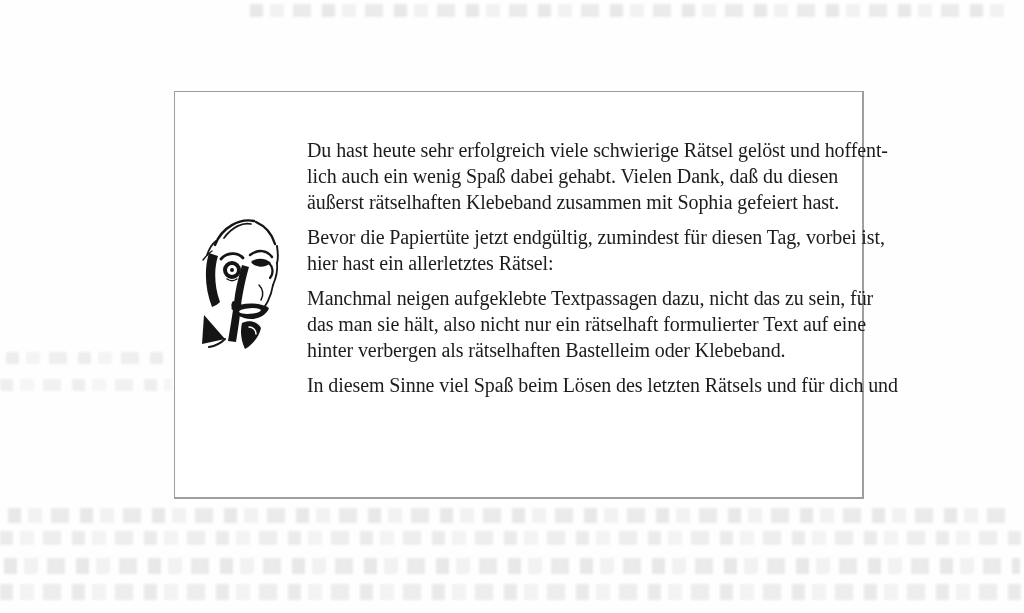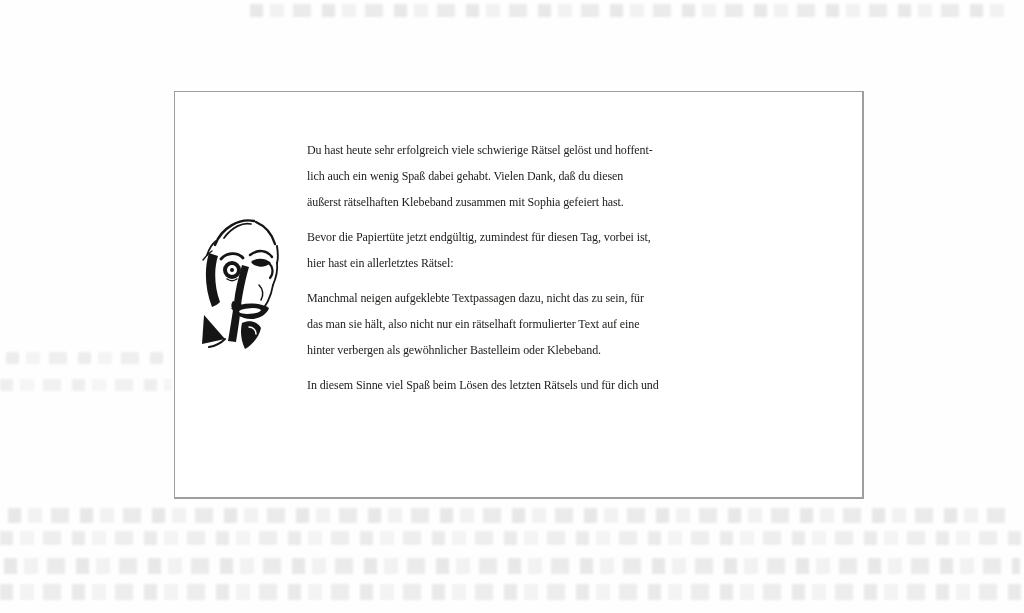--- a/index.html
+++ b/index.html
@@ -54,21 +54,21 @@
     width: 90px;
     height: 138px;
   }
 
   .letter-text {
     position: absolute;
     left: 132px;
     top: 45px;
     width: 528px;
     color: #1e1c1a;
-    font-size: 12px;
+    font-size: 20px;
     line-height: 26px;
     letter-spacing: -0.1px;
   }
   .letter-text p {
     margin: 0 0 9px 0;
     padding: 0;
   }
   .ln {
     display: block;
     white-space: nowrap;
@@ -136,21 +136,21 @@
         <span class="ln">lich auch ein wenig Spaß dabei gehabt. Vielen Dank, daß du diesen</span>
         <span class="ln">äußerst rätselhaften Klebeband zusammen mit Sophia gefeiert hast.</span>
       </p>
       <p>
         <span class="ln">Bevor die Papiertüte jetzt endgültig, zumindest für diesen Tag, vorbei ist,</span>
         <span class="ln">hier hast ein allerletztes Rätsel:</span>
       </p>
       <p>
         <span class="ln">Manchmal neigen aufgeklebte Textpassagen dazu, nicht das zu sein, für</span>
         <span class="ln">das man sie hält, also nicht nur ein rätselhaft formulierter Text auf eine</span>
-        <span class="ln">hinter verbergen als gewöhnlicher Bastelleim oder Klebeband.</span>
+        <span class="ln">hinter verbergen als rätselhaften Bastelleim oder Klebeband.</span>
       </p>
       <p>
         <span class="ln">In diesem Sinne viel Spaß beim Lösen des letzten Rätsels und für dich und</span>
       </p>
     </div>
 
   </div>
 </div>
 
 </body></html>

